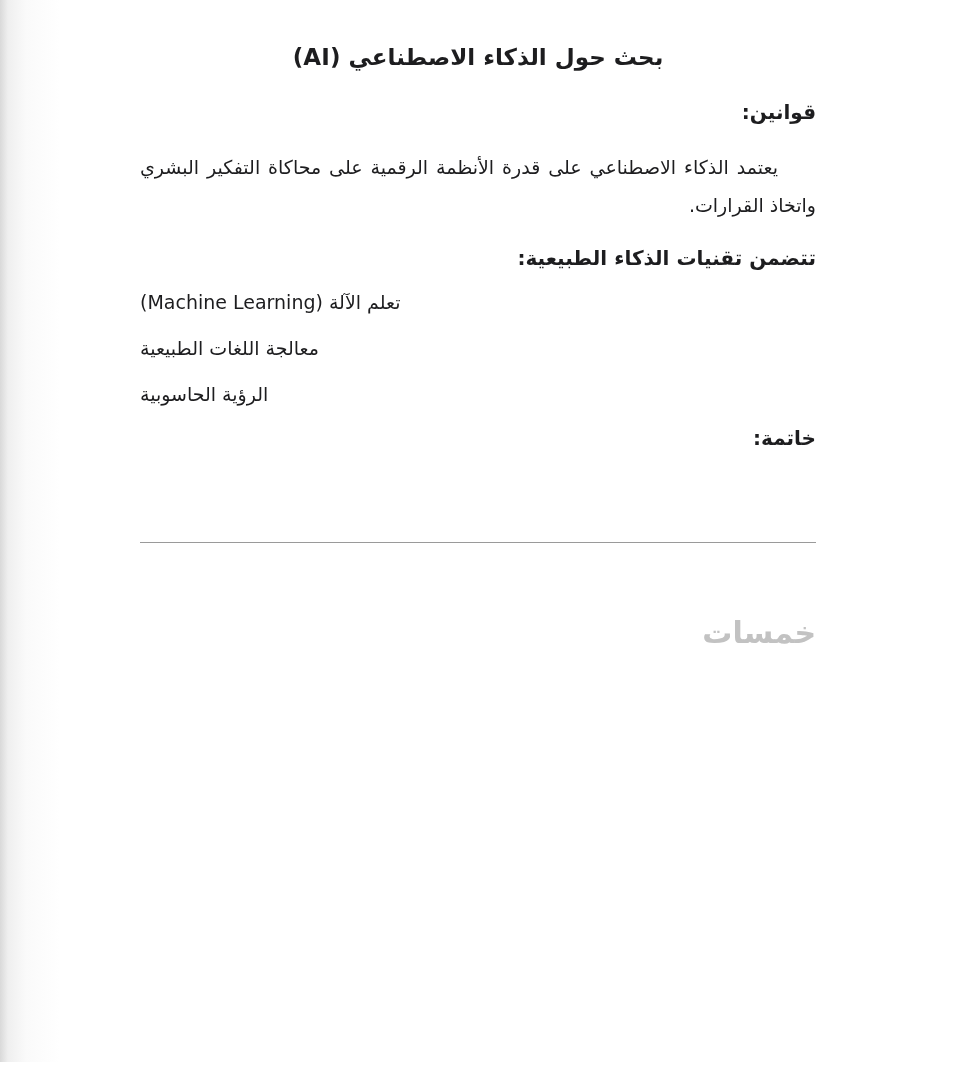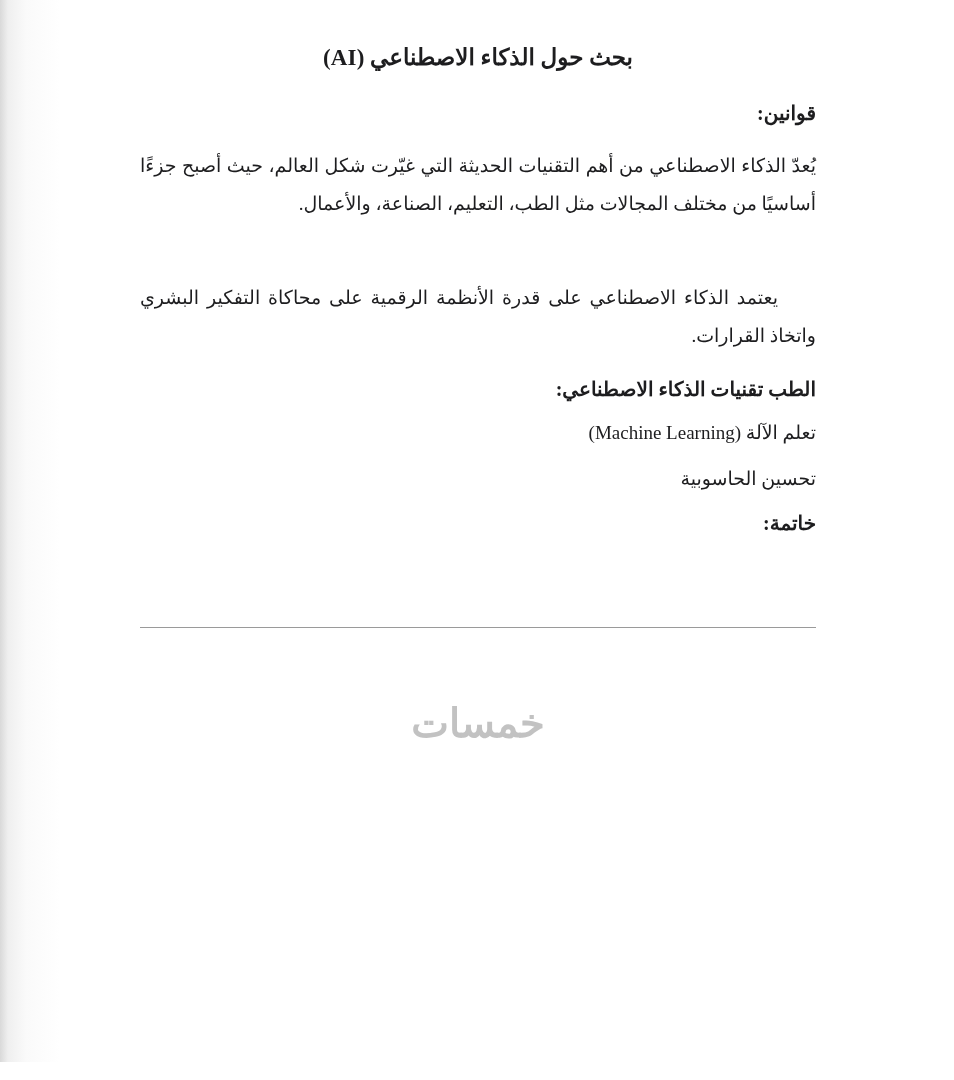--- a/index.html
+++ b/index.html
@@ -13,21 +13,20 @@
 
   .page {
     width: 954px;
     height: 1062px;
     direction: rtl;
     color: #1d1d1f;
     
     background:
       linear-gradient(to right, #d9d9d9 0px, #efefef 8px, #fafafa 26px, #ffffff 60px, #ffffff 100%);
     padding: 44px 138px 0 140px;
-    font-family: Liberation Serif, serif;
   }
 
   .doc-title {
     font-size: 23px;
     font-weight: 700;
     text-align: center;
     margin-bottom: 30px;
     letter-spacing: 0.2px;
   }
 
@@ -50,21 +49,21 @@
     text-indent: 38px;
     margin-bottom: 22px;
     margin-top: 24px;
   }
 
   .tech-heading { margin-bottom: 16px; }
 
   .list-item {
     font-size: 19px;
     line-height: 32px;
-    text-align: right;
+    text-align: left;
     margin-bottom: 14px;
   }
 
   .list-item:last-of-type { margin-bottom: 16px; }
 
   .para.impact {
     line-height: 36px;
     margin-bottom: 14px;
   }
 
@@ -74,47 +73,47 @@
 
   .divider {
     border: none;
     border-top: 1px solid #9a9a9a;
     margin-top: 92px;
     width: 100%;
   }
 
   .watermark {
     margin-top: 72px;
-    text-align: center;
-    font-size: 40px;
+    text-align: right;
+    font-size: 30px;
     font-weight: 700;
     color: #c2c2c2;
     direction: rtl;
   }
 </style>
 </head>
 <body>
 
 <div class="page">
 
   <h1 class="doc-title">بحث حول الذكاء الاصطناعي (AI)</h1>
 
   <h2 class="section-heading">قوانين:</h2>
 
-  <p class="para intro-1">يُعدّ الذكاء الاصطناعي من أهم التقنيات الحديثة التي غيّرت شكل العالم، حيث أصبح جزءًا أساسيًا من مختلف المجالات مثل الطب، التعليم، الصناعة، والأعمال.</p>
 
   <p class="para intro-2">يعتمد الذكاء الاصطناعي على قدرة الأنظمة الرقمية على محاكاة التفكير البشري واتخاذ القرارات.</p>
 
-  <h2 class="section-heading tech-heading">الطب تقنيات الذكاء الاصطناعي:</h2>
+  <h2 class="section-heading tech-heading">تتضمن تقنيات الذكاء الطبيعية:</h2>
 
   <p class="list-item">تعلم الآلة (Machine Learning)</p>
 
 
+  <p class="list-item">معالجة اللغات الطبيعية</p>
 
-  <p class="list-item">تحسين الحاسوبية</p>
+  <p class="list-item">الرؤية الحاسوبية</p>
 
 
   <h2 class="section-heading conclusion-heading">خاتمة:</h2>
 
 
   <hr class="divider">
 
   <div class="watermark">خمسات</div>
 
 </div>

